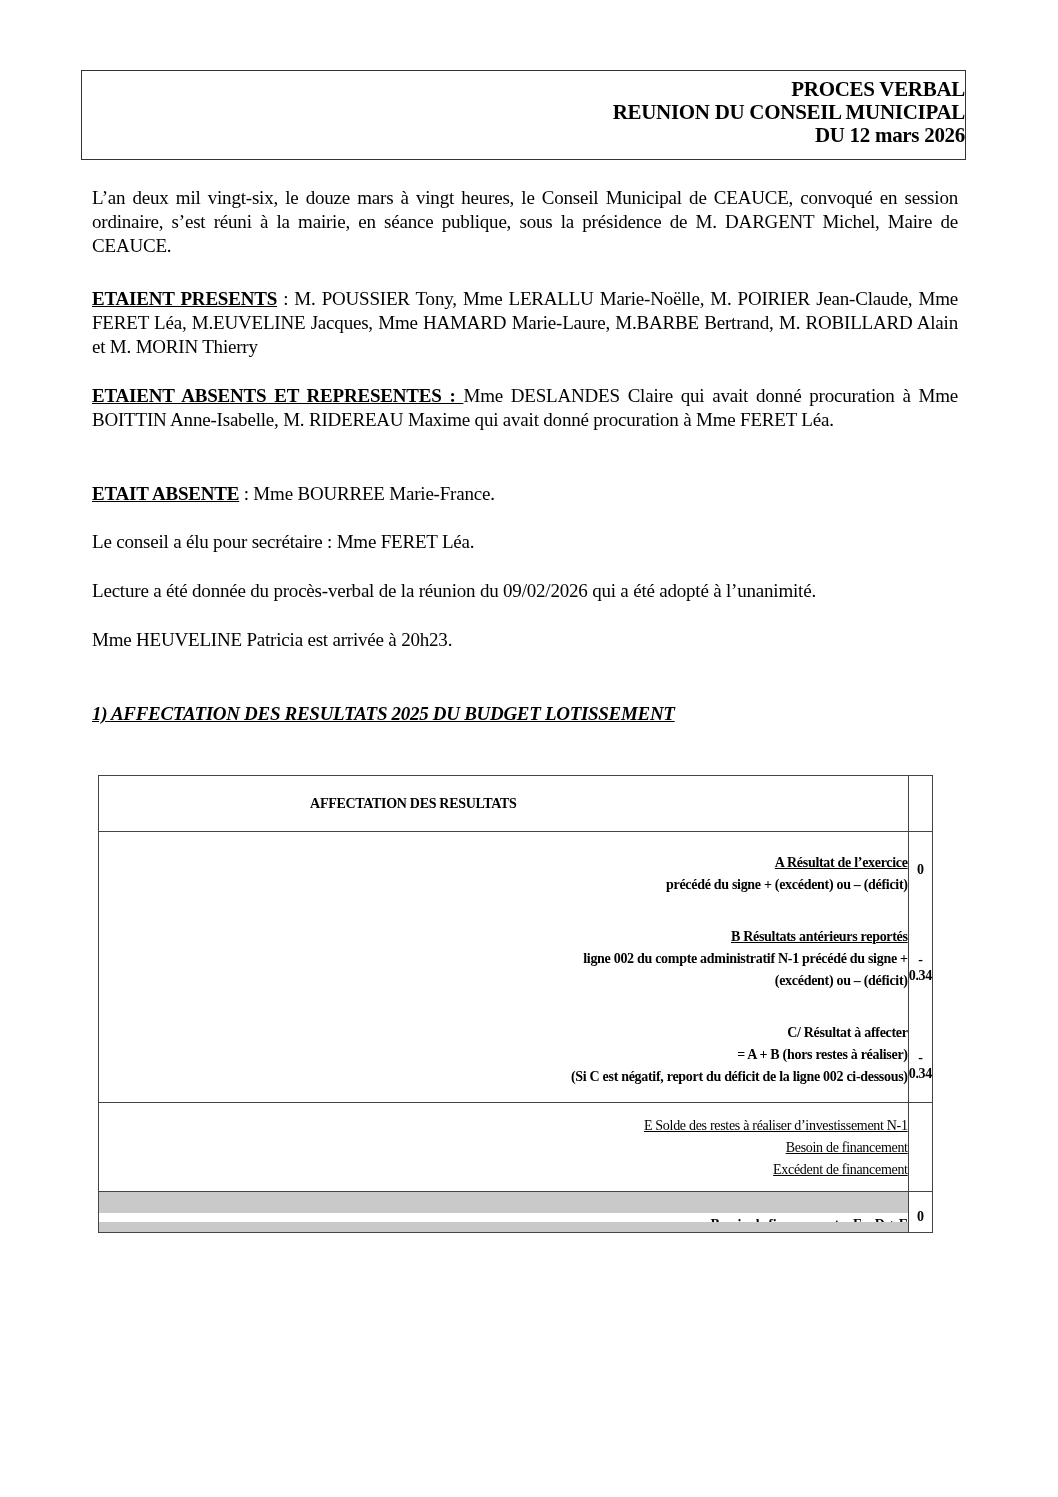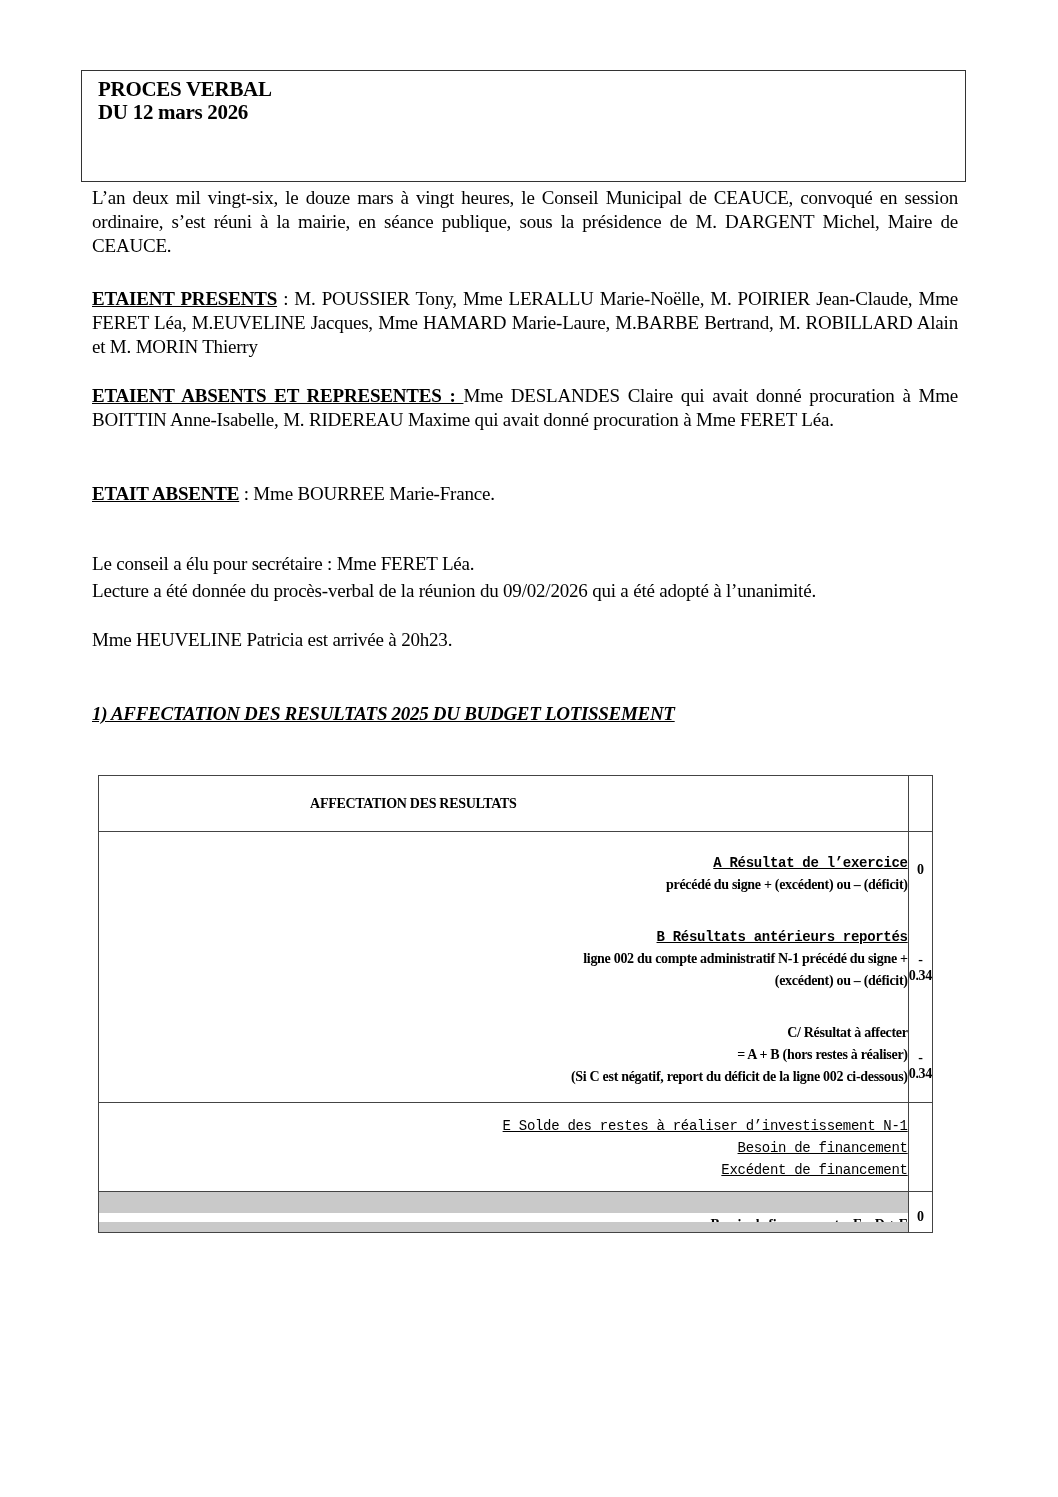--- a/index.html
+++ b/index.html
@@ -2,23 +2,23 @@
 <html><head>
 <meta charset="utf-8">
 <style>
   html, body { margin: 0; padding: 0; background: #ffffff; }
   body {
     width: 1058px; height: 1497px; position: relative; overflow: hidden;
     font-family: "Liberation Serif", "DejaVu Serif", serif;
     color: #000;
   }
   .title-box {
-    position: absolute; left: 81px; top: 70px; width: 885px; height: 112px;
+    position: absolute; left: 81px; top: 70px; width: 885px; height: 90px;
     border: 1.5px solid #333;
-    text-align: left;
+    text-align: right;
     font-weight: bold; font-size: 21px; line-height: 23px;
     padding-top: 7px; box-sizing: border-box;
     letter-spacing: -0.3px;
     padding-left: 16px;
   }
   .title-box div { display: block; }
   .para {
     position: absolute; left: 92px; width: 866px;
     font-size: 19px; line-height: 24px;
     text-align: justify;
@@ -34,53 +34,54 @@
     position: absolute; left: 98px; top: 775px; width: 835px;
     border-collapse: collapse;
     font-size: 14px;
     letter-spacing: -0.3px;
   }
   table.aff td { border: 1.5px solid #444; padding: 0; vertical-align: middle; }
   table.aff td.lab { text-align: right; width: 669px; }
   table.aff td.val { text-align: center; font-weight: bold; }
   .hdr-cell { height: 55px; text-align: center !important; font-weight: bold; padding-right: 180px !important; }
   .blk { line-height: 22px; }
-  .ul { text-decoration: underline; font-family: Liberation Mono, monospace; }
+  .ul { text-decoration: underline; }
   .bold { font-weight: bold; }
   .r-abc td.lab { padding: 20px 0 14px 0; }
   .sub { display: block; }
   .gap { height: 30px; }
   .shade-wrap { position: relative; height: 40px; }
   .shade-top { position: absolute; left: 0; right: 0; top: 0; height: 21px; background: #c9c9c9; }
   .shade-bot { position: absolute; left: 0; right: 0; bottom: 0; height: 10px; background: #c9c9c9; }
   .shade-text { position: absolute; right: 0; top: 22px; font-weight: bold; line-height: 22px; }
 </style>
 </head>
 <body>
 
 <div class="title-box">
   <div>PROCES VERBAL</div>
+  <div>REUNION DU CONSEIL MUNICIPAL</div>
   <div>DU 12 mars 2026</div>
 </div>
 
 <div class="para" style="top:186px;">L’an deux mil vingt-six, le douze mars à vingt heures, le Conseil Municipal de CEAUCE, convoqué en session ordinaire, s’est réuni à la mairie, en séance publique, sous la présidence de M. DARGENT Michel, Maire de CEAUCE.</div>
 
 <div class="para" style="top:287px;">
   <span class="lbl">ETAIENT PRESENTS</span><span> : M. POUSSIER Tony, Mme LERALLU Marie-Noëlle, M. POIRIER Jean-Claude, Mme FERET Léa, M.EUVELINE Jacques, Mme HAMARD Marie-Laure, M.BARBE Bertrand, M. ROBILLARD Alain et M. MORIN Thierry</span>
 </div>
 
 <div class="para" style="top:384px;">
   <span class="lbl">ETAIENT ABSENTS ET REPRESENTES : </span><span>Mme DESLANDES Claire qui avait donné procuration à Mme BOITTIN Anne-Isabelle, M. RIDEREAU Maxime qui avait donné procuration à Mme FERET Léa.</span>
 </div>
 
 <div class="para" style="top:482px;">
   <span class="lbl">ETAIT ABSENTE</span><span> : Mme BOURREE Marie-France.</span>
 </div>
 
-<div class="para" style="top:552px;">Le conseil a élu pour secrétaire : Mme FERET Léa.</div>
+<div class="para" style="top:530px;">Le conseil a élu pour secrétaire : Mme FERET Léa.</div>
 <div class="para" style="top:579px;">Lecture a été donnée du procès-verbal de la réunion du 09/02/2026 qui a été adopté à l’unanimité.</div>
 <div class="para" style="top:628px;">Mme HEUVELINE Patricia est arrivée à 20h23.</div>
 
 <div class="section-title">1) AFFECTATION DES RESULTATS 2025 DU BUDGET LOTISSEMENT</div>
 
 <table class="aff">
   <tbody>
       <tr>
     <td class="lab hdr-cell">AFFECTATION DES RESULTATS</td>
     <td class="val"></td>

